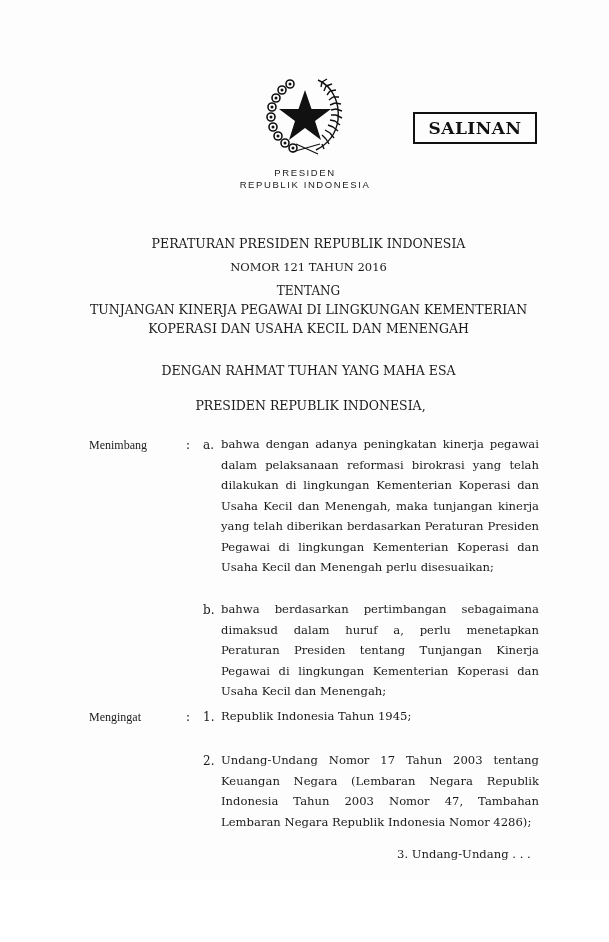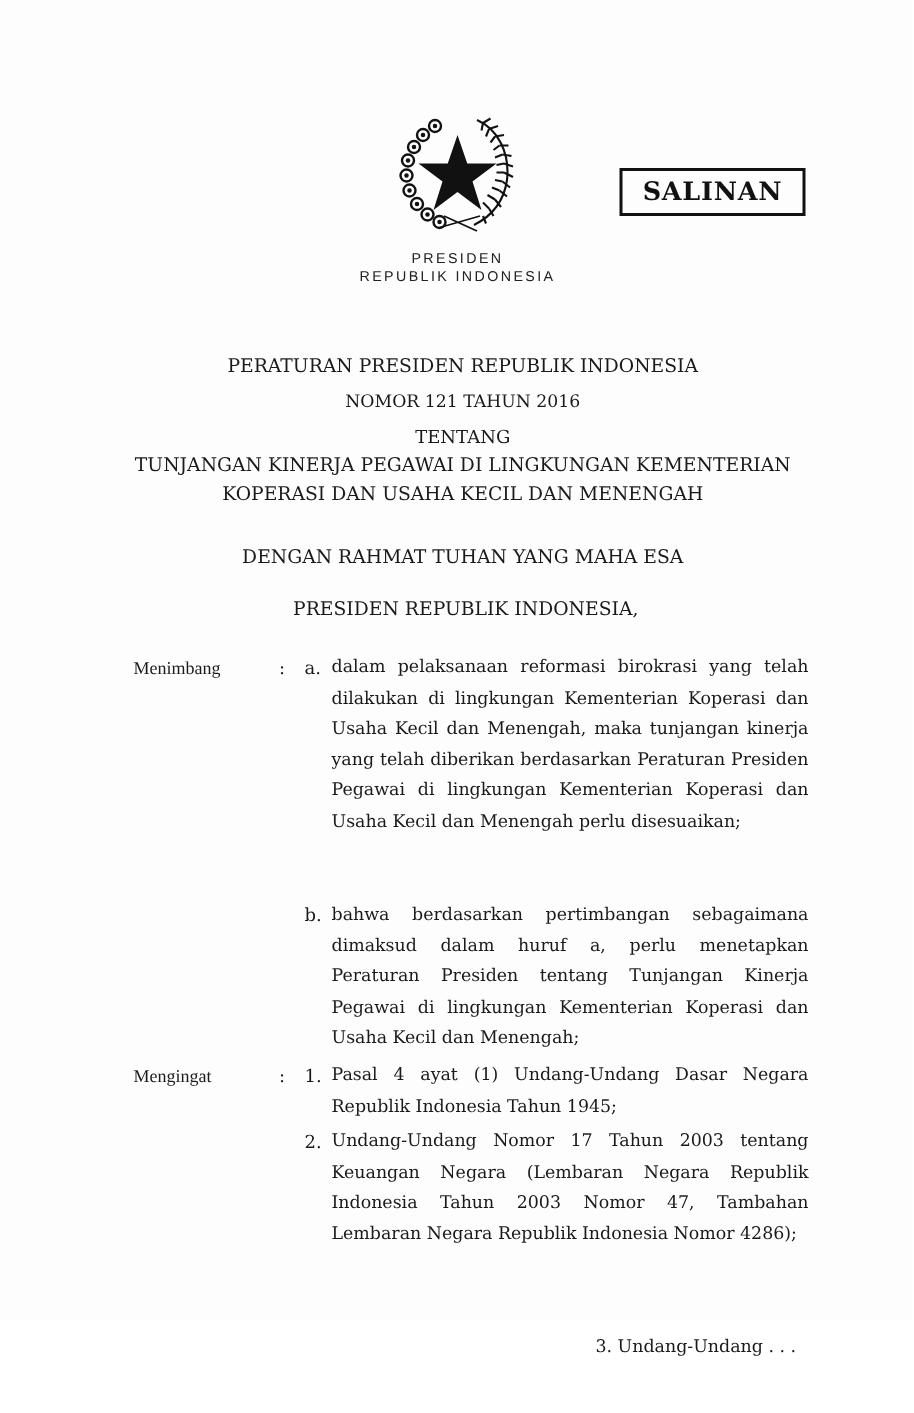--- a/index.html
+++ b/index.html
@@ -44,21 +44,21 @@
     .marker { position: absolute; font-size: 12px; }
 
     .para {
       position: absolute; left: 221px; width: 318px;
       font-size: 11.6px; line-height: 20.5px; text-align: justify;
       text-align-last: left;
     }
     .para .ln { display: block; text-align: justify; text-align-last: justify; white-space: nowrap; }
     .para .ln.last { text-align-last: left; }
 
-    .footer-next { position: absolute; left: 397px; top: 847px; font-size: 11.6px; margin-top: 43px; }
+    .footer-next { position: absolute; left: 397px; top: 847px; font-size: 11.6px; }
   </style>
 </head>
 <body>
 
 <div class="page">
 
   <svg class="emblem" viewBox="0 0 104 86">
 
     <g fill="none" stroke="#111" stroke-width="1.6">
       <circle cx="38" cy="12" r="4"></circle>
@@ -105,20 +105,21 @@
   <div class="center-line t4">TUNJANGAN KINERJA PEGAWAI DI LINGKUNGAN KEMENTERIAN</div>
   <div class="center-line t5">KOPERASI DAN USAHA KECIL DAN MENENGAH</div>
   <div class="center-line t6">DENGAN RAHMAT TUHAN YANG MAHA ESA</div>
   <div class="center-line t7">PRESIDEN REPUBLIK INDONESIA,</div>
 
   <div class="label" style="top:438px">Menimbang</div>
   <div class="colon" style="top:438px">:</div>
 
   <div class="marker" style="left:203px; top:438px">a.</div>
   <div class="para" style="top:434px">
+    <span class="ln">bahwa dengan adanya peningkatan kinerja pegawai</span>
     <span class="ln">dalam pelaksanaan reformasi birokrasi yang telah</span>
     <span class="ln">dilakukan di lingkungan Kementerian Koperasi dan</span>
     <span class="ln">Usaha Kecil dan Menengah, maka tunjangan kinerja</span>
     <span class="ln">yang telah diberikan berdasarkan Peraturan Presiden</span>
     <span class="ln">Pegawai di lingkungan Kementerian Koperasi dan</span>
     <span class="ln last">Usaha Kecil dan Menengah perlu disesuaikan;</span>
   </div>
 
   <div class="marker" style="left:203px; top:603px">b.</div>
   <div class="para" style="top:599px">
@@ -127,21 +128,20 @@
     <span class="ln">Peraturan Presiden tentang Tunjangan Kinerja</span>
     <span class="ln">Pegawai di lingkungan Kementerian Koperasi dan</span>
     <span class="ln last">Usaha Kecil dan Menengah;</span>
   </div>
 
   <div class="label" style="top:710px">Mengingat</div>
   <div class="colon" style="top:710px">:</div>
 
   <div class="marker" style="left:203px; top:710px">1.</div>
   <div class="para" style="top:706px">
-    <span class="ln">Pasal 4  ayat  (1) Undang-Undang Dasar  Negara</span>
     <span class="ln last">Republik Indonesia Tahun  1945;</span>
   </div>
 
   <div class="marker" style="left:203px; top:754px">2.</div>
   <div class="para" style="top:750px">
     <span class="ln">Undang-Undang Nomor 17 Tahun 2003 tentang</span>
     <span class="ln">Keuangan Negara (Lembaran Negara Republik</span>
     <span class="ln">Indonesia Tahun 2003 Nomor 47, Tambahan</span>
     <span class="ln last">Lembaran Negara Republik Indonesia Nomor 4286);</span>
   </div>

